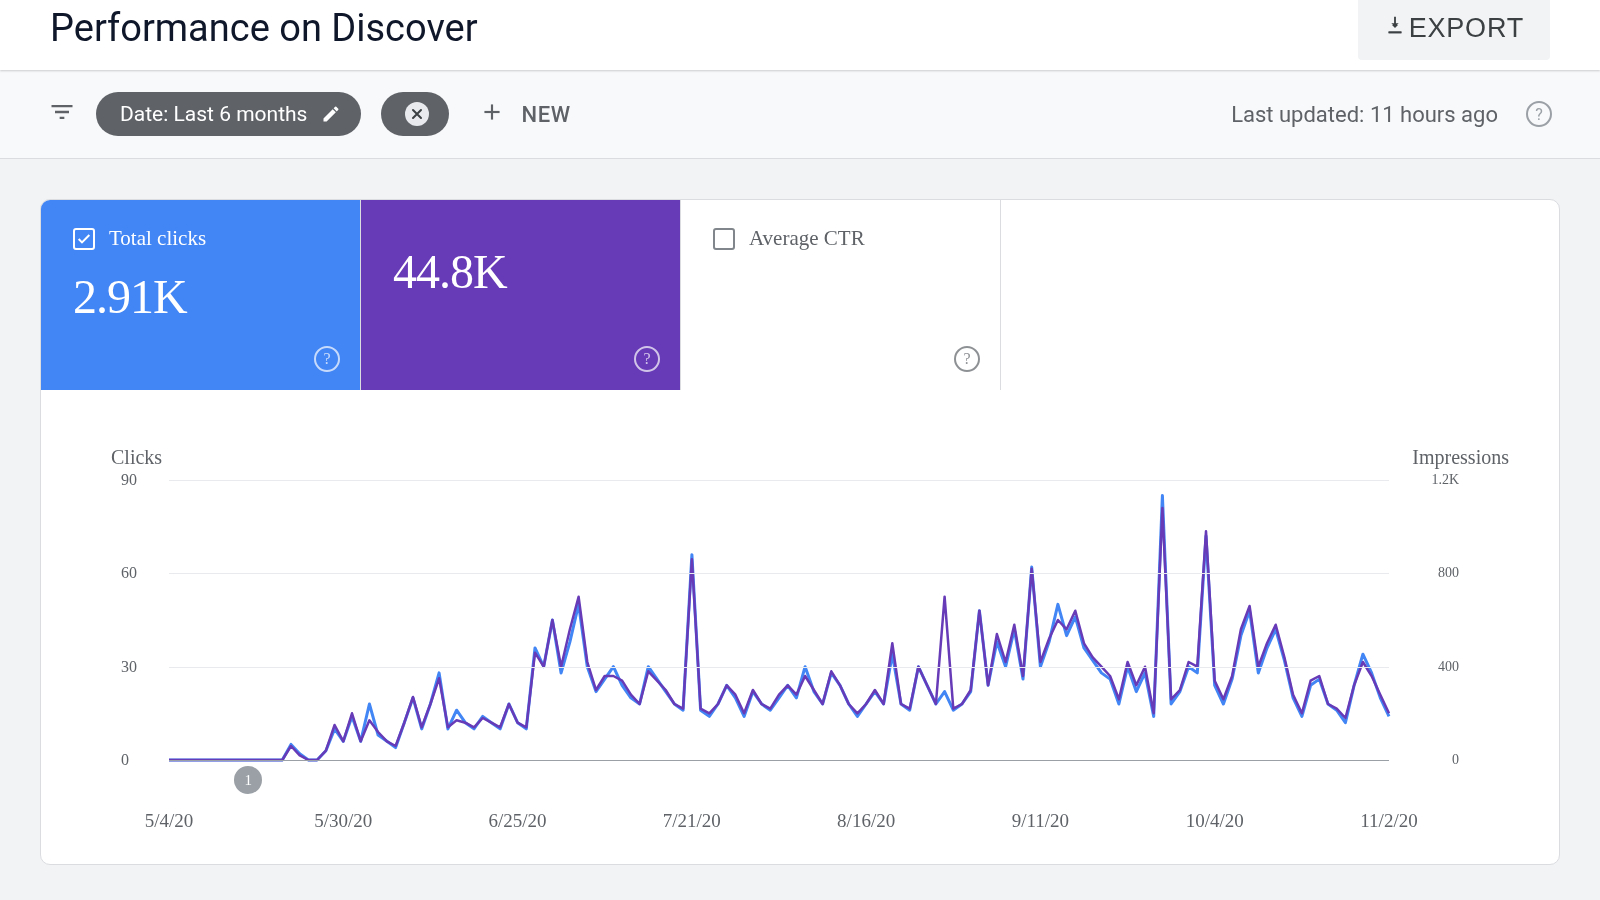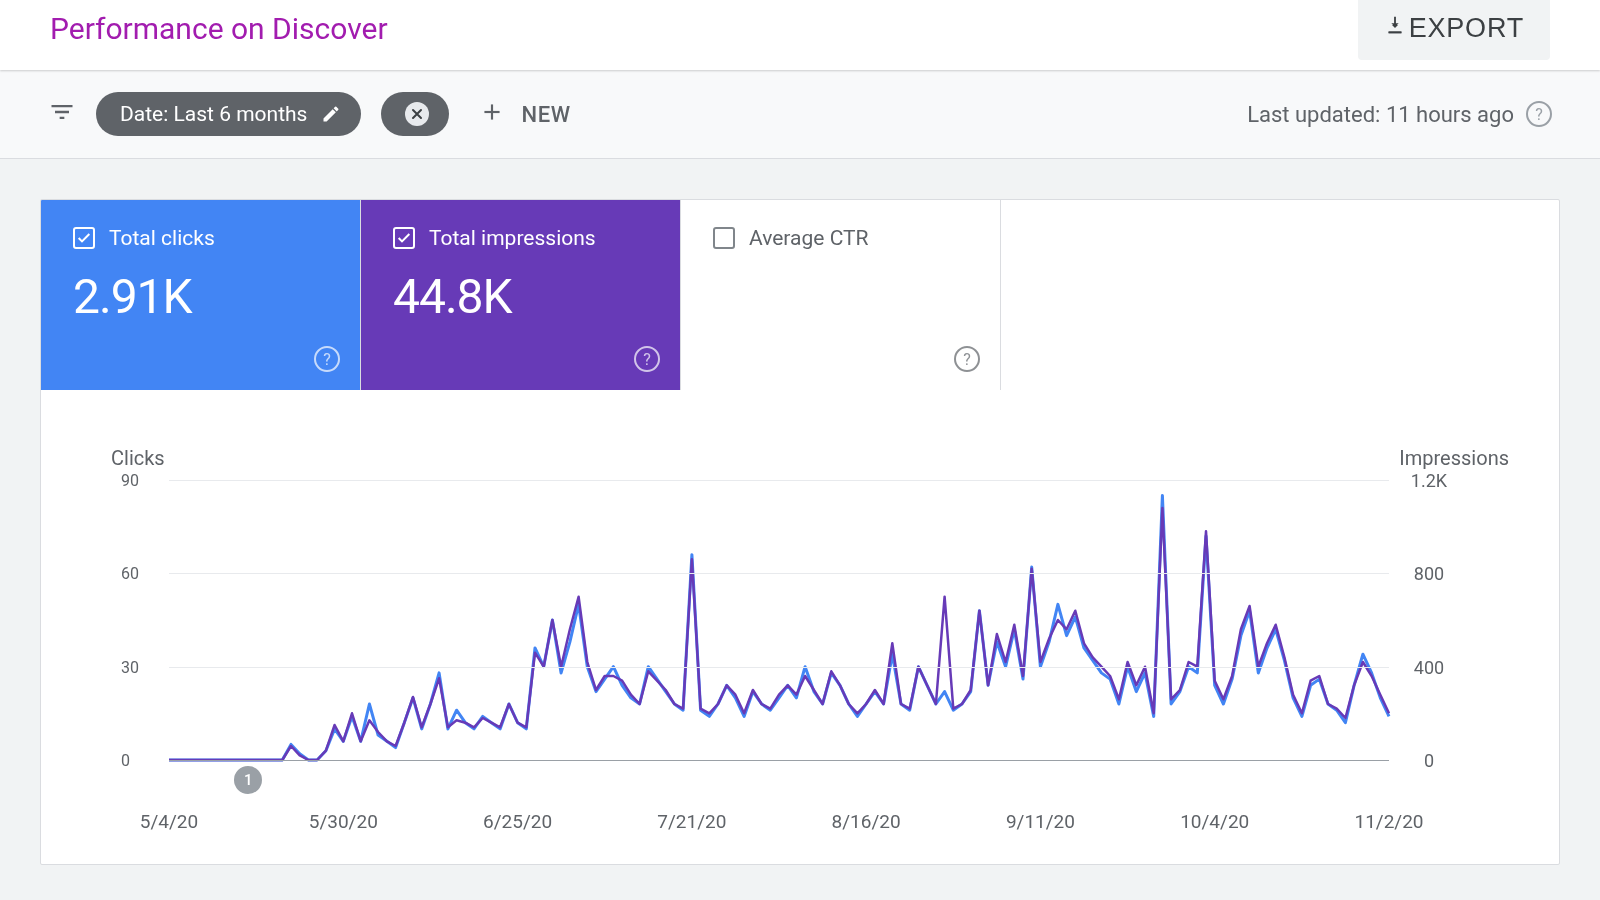--- a/index.html
+++ b/index.html
@@ -19,21 +19,21 @@
 
   
   .topbar{
     background:#fff;
     height:70px;
     display:flex;align-items:center;justify-content:space-between;
     padding:0 50px 14px 50px;
     box-shadow:0 1px 2px rgba(0,0,0,.18);
     position:relative;z-index:2;
   }
-  .topbar h1{font-size:30px;font-weight:400;margin:0;color:#a21caf;}
+  .topbar h1{font-size:38px;font-weight:400;margin:0;color:#0f172a;}
   .export-btn{
     display:flex;align-items:center;gap:3px;
     background:#f1f3f4;border:none;border-radius:4px;
     padding:16px 26px;font-size:27px;letter-spacing:.8px;color:#3c4043;
     cursor:pointer;font-weight:500;
   }
   .export-btn svg{width:22px;height:22px;}
 
   
   .filterbar{
@@ -53,26 +53,26 @@
   .chip .chip-action svg{width:20px;height:20px;fill:#fff;}
   .chip .chip-close{background:#e8eaed;border-radius:50%;width:24px;height:24px;display:flex;align-items:center;justify-content:center;}
   .chip .chip-close svg{width:16px;height:16px;fill:#3c4043;}
   .newbtn{
     display:flex;align-items:center;gap:16px;
     color:var(--grey-text);font-size:22px;font-weight:500;letter-spacing:.6px;
     cursor:pointer;padding:6px 10px;
   }
   .newbtn svg{width:26px;height:26px;fill:#5f6368;}
   .spacer{flex:1;}
-  .updated{display:flex;align-items:center;gap:12px;color:var(--grey-text);font-size:22px;text-align:right;}
+  .updated{display:flex;align-items:center;gap:28px;color:var(--grey-text);font-size:22px;text-align:right;}
   .help-circ{display:inline-flex;align-items:center;justify-content:center;width:26px;height:26px;border:2px solid #9aa0a6;border-radius:50%;color:#9aa0a6;font-size:16px;}
 
   
   .page-pad{padding:40px;}
-  .card{background:var(--card-bg);border:1px solid var(--border);border-radius:2px;overflow:hidden;}
+  .card{background:var(--card-bg);border:1px solid var(--border);border-radius:10px;overflow:hidden;font-family:Liberation Serif, serif;}
 
   .metrics{display:flex;}
   .metric{
     width:320px;height:190px;position:relative;
     padding:26px 26px 0 32px;color:#fff;
     border-right:1px solid var(--border);
     cursor:pointer;
   }
   .metric.clicks{background:var(--blue);}
   .metric.impr  {background:var(--purple);}
@@ -88,21 +88,21 @@
   .metric.ctr .chk{border-color:#80868b;}
 
   
   .chartwrap{position:relative;padding:30px 40px 30px 40px;}
   .axis-title-left{position:absolute;left:70px;top:56px;font-size:20px;color:var(--grey-text);}
   .axis-title-right{position:absolute;right:50px;top:56px;font-size:20px;color:var(--grey-text);}
   .plot{position:relative;margin:60px 130px 0 88px;height:280px;}
   .grid-line{position:absolute;left:0;right:0;border-top:1px solid #e8eaed;}
   .baseline{border-top:1px solid #9aa0a6;}
   .ylab-l{position:absolute;left:-48px;transform:translateY(-50%);font-size:16px;color:var(--grey-text);text-align:left;width:40px;}
-  .ylab-r{position:absolute;right:-70px;transform:translateY(-50%);font-size:18px;color:var(--grey-text);text-align:center;width:60px;}
+  .ylab-r{position:absolute;right:-70px;transform:translateY(-50%);font-size:14px;color:var(--grey-text);text-align:right;width:60px;}
   svg.lines{position:absolute;inset:0;width:100%;height:100%;overflow:visible;}
   .xlabels{position:relative;margin:50px 130px 0 88px;height:24px;}
   .xlab{position:absolute;top:0;transform:translateX(-50%);font-size:19px;color:var(--grey-text);white-space:nowrap;}
   .note-dot{position:absolute;width:28px;height:28px;border-radius:50%;background:#9aa0a6;color:#fff;display:flex;align-items:center;justify-content:center;font-size:15px;font-weight:500;}
 </style>
 </head>
 <body>
 
 <div class="topbar">
   <h1>Performance on Discover</h1>
@@ -163,28 +163,20 @@
               <svg viewBox="0 0 24 24">
                 <path d="M4 12l5 5L20 6" fill="none" stroke="#fff" stroke-width="3"></path>
               </svg>
             </span>
           <span>Total clicks</span>
         </div>
         <div class="mvalue">2.91K</div>
         <div class="mhelp"><span class="help-circ">?</span></div>
       </div>
       <div class="metric impr">
-        <div class="mhead">
-          <span class="chk on">
-              <svg viewBox="0 0 24 24">
-                <path d="M4 12l5 5L20 6" fill="none" stroke="#fff" stroke-width="3"></path>
-              </svg>
-            </span>
-          <span>Total impressions</span>
-        </div>
         <div class="mvalue">44.8K</div>
         <div class="mhelp"><span class="help-circ">?</span></div>
       </div>
       <div class="metric ctr">
         <div class="mhead">
           <span class="chk"></span>
           <span>Average CTR</span>
         </div>
         <div class="mhelp"><span class="help-circ">?</span></div>
       </div>

